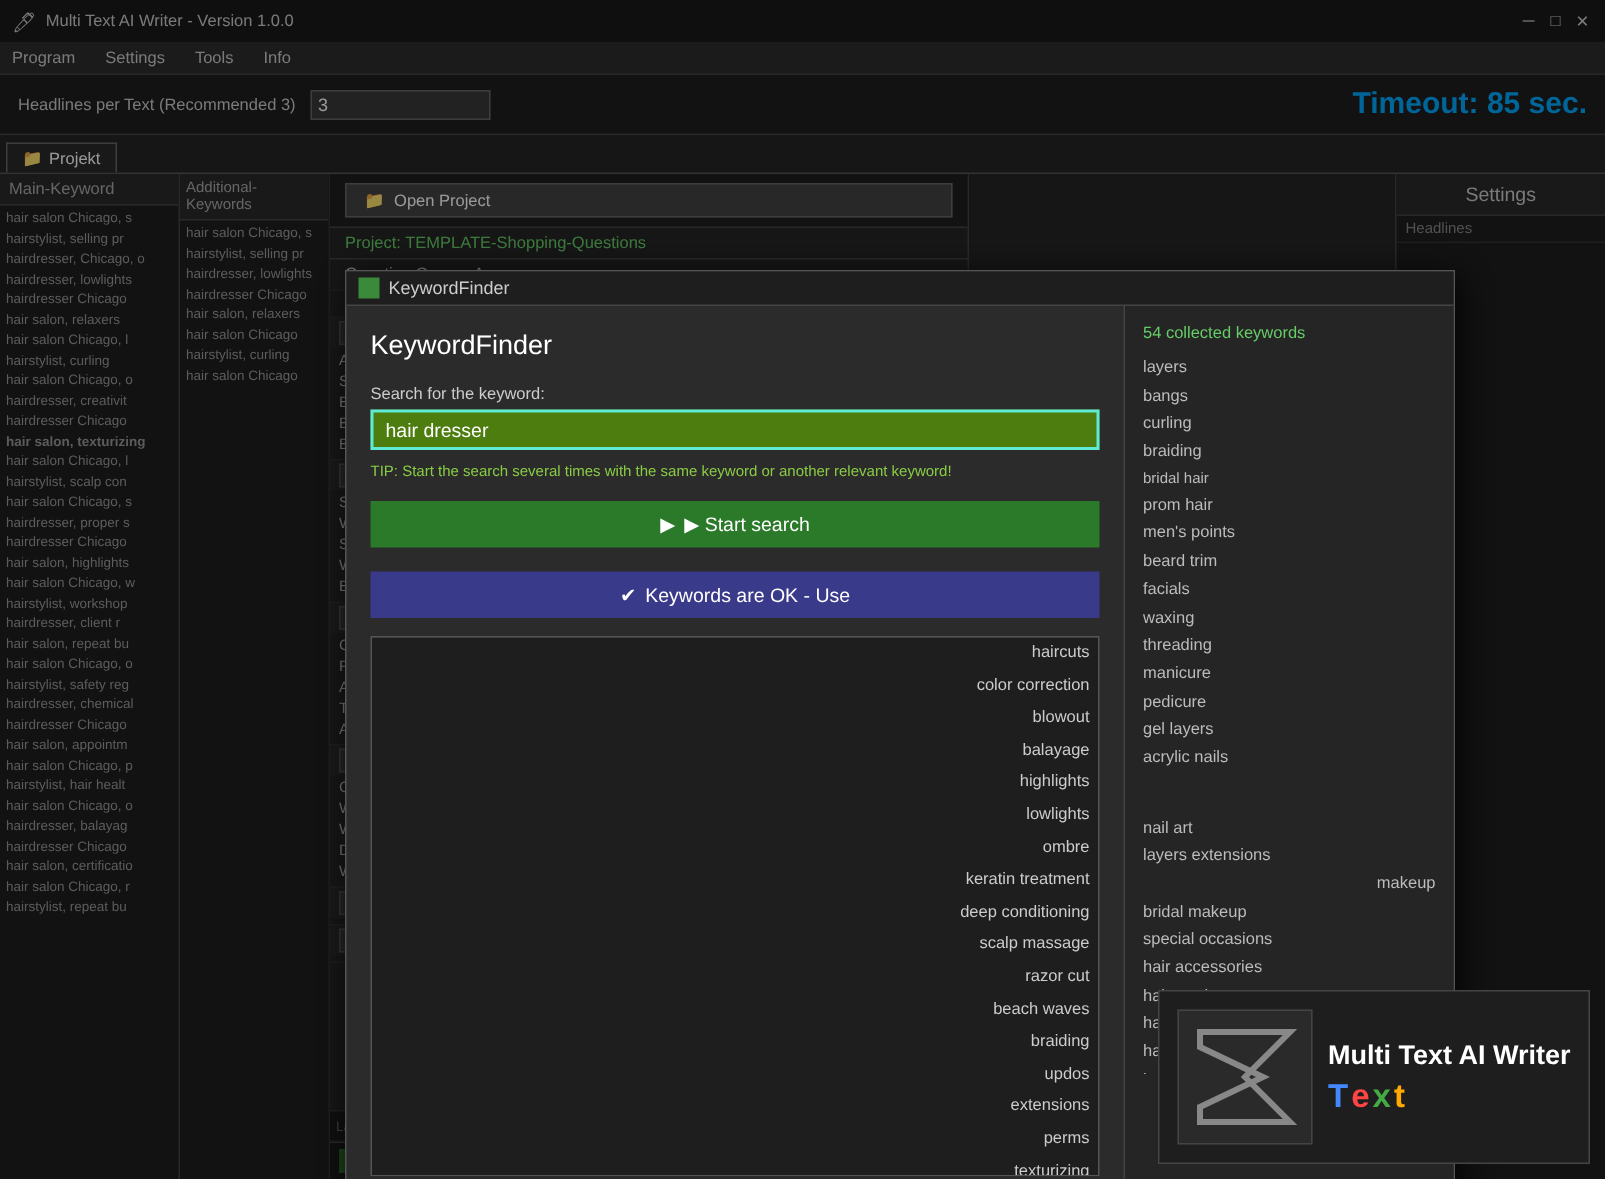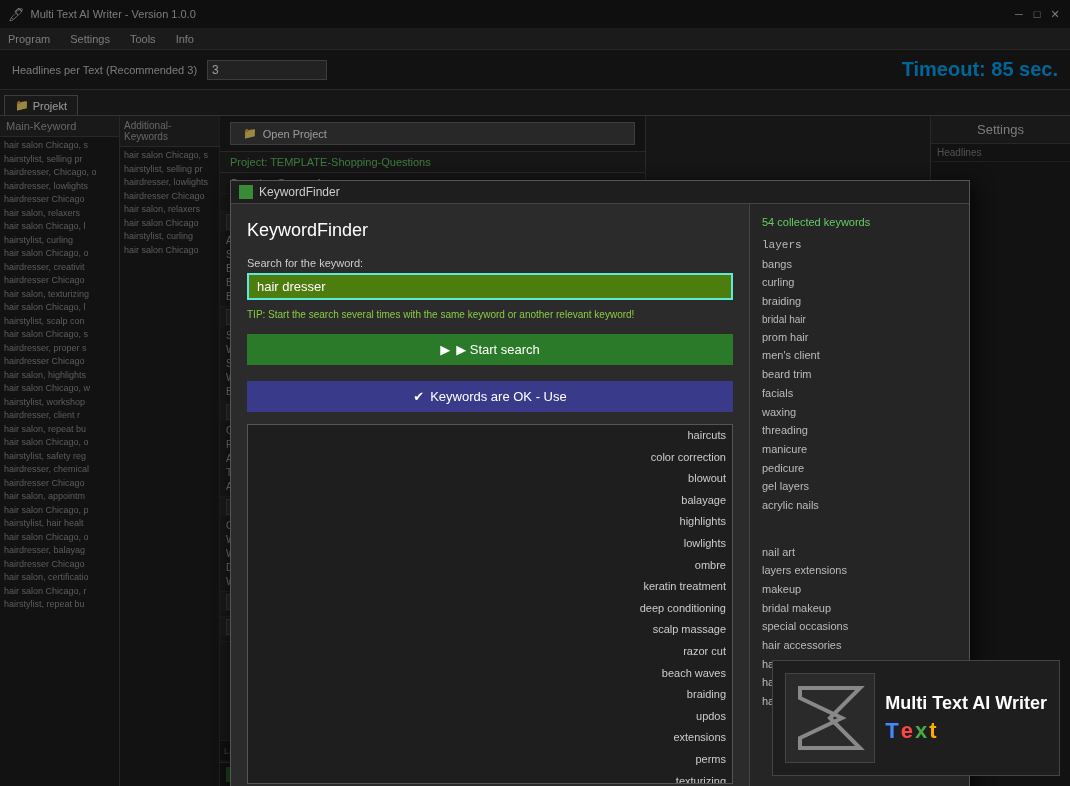--- a/index.html
+++ b/index.html
@@ -430,21 +430,21 @@
         <div style="font-size: 9px; color: rgb(153, 153, 153); line-height: 1.5; white-space: nowrap; overflow: hidden; text-overflow: ellipsis;">hairstylist, selling pr</div>
         <div style="font-size: 9px; color: rgb(153, 153, 153); line-height: 1.5; white-space: nowrap; overflow: hidden; text-overflow: ellipsis;">hairdresser, Chicago, o</div>
         <div style="font-size: 9px; color: rgb(153, 153, 153); line-height: 1.5; white-space: nowrap; overflow: hidden; text-overflow: ellipsis;">hairdresser, lowlights</div>
         <div style="font-size: 9px; color: rgb(153, 153, 153); line-height: 1.5; white-space: nowrap; overflow: hidden; text-overflow: ellipsis;">hairdresser Chicago</div>
         <div style="font-size: 9px; color: rgb(153, 153, 153); line-height: 1.5; white-space: nowrap; overflow: hidden; text-overflow: ellipsis;">hair salon, relaxers</div>
         <div style="font-size: 9px; color: rgb(153, 153, 153); line-height: 1.5; white-space: nowrap; overflow: hidden; text-overflow: ellipsis;">hair salon Chicago, l</div>
         <div style="font-size: 9px; color: rgb(153, 153, 153); line-height: 1.5; white-space: nowrap; overflow: hidden; text-overflow: ellipsis;">hairstylist, curling</div>
         <div style="font-size: 9px; color: rgb(153, 153, 153); line-height: 1.5; white-space: nowrap; overflow: hidden; text-overflow: ellipsis;">hair salon Chicago, o</div>
         <div style="font-size: 9px; color: rgb(153, 153, 153); line-height: 1.5; white-space: nowrap; overflow: hidden; text-overflow: ellipsis;">hairdresser, creativit</div>
         <div style="font-size: 9px; color: rgb(153, 153, 153); line-height: 1.5; white-space: nowrap; overflow: hidden; text-overflow: ellipsis;">hairdresser Chicago</div>
-        <div style="font-size: 9px; color: rgb(153, 153, 153); line-height: 1.5; white-space: nowrap; overflow: hidden; text-overflow: ellipsis;">hair salon, texturizing</div>
+        <div style="font-size: 9px; color: rgb(153, 153, 153); line-height: 1.5; white-space: nowrap; overflow: hidden; text-overflow: ellipsis; font-weight: bold;">hair salon, texturizing</div>
         <div style="font-size: 9px; color: rgb(153, 153, 153); line-height: 1.5; white-space: nowrap; overflow: hidden; text-overflow: ellipsis;">hair salon Chicago, l</div>
         <div style="font-size: 9px; color: rgb(153, 153, 153); line-height: 1.5; white-space: nowrap; overflow: hidden; text-overflow: ellipsis;">hairstylist, scalp con</div>
         <div style="font-size: 9px; color: rgb(153, 153, 153); line-height: 1.5; white-space: nowrap; overflow: hidden; text-overflow: ellipsis;">hair salon Chicago, s</div>
         <div style="font-size: 9px; color: rgb(153, 153, 153); line-height: 1.5; white-space: nowrap; overflow: hidden; text-overflow: ellipsis;">hairdresser, proper s</div>
         <div style="font-size: 9px; color: rgb(153, 153, 153); line-height: 1.5; white-space: nowrap; overflow: hidden; text-overflow: ellipsis;">hairdresser Chicago</div>
         <div style="font-size: 9px; color: rgb(153, 153, 153); line-height: 1.5; white-space: nowrap; overflow: hidden; text-overflow: ellipsis;">hair salon, highlights</div>
         <div style="font-size: 9px; color: rgb(153, 153, 153); line-height: 1.5; white-space: nowrap; overflow: hidden; text-overflow: ellipsis;">hair salon Chicago, w</div>
         <div style="font-size: 9px; color: rgb(153, 153, 153); line-height: 1.5; white-space: nowrap; overflow: hidden; text-overflow: ellipsis;">hairstylist, workshop</div>
         <div style="font-size: 9px; color: rgb(153, 153, 153); line-height: 1.5; white-space: nowrap; overflow: hidden; text-overflow: ellipsis;">hairdresser, client r</div>
         <div style="font-size: 9px; color: rgb(153, 153, 153); line-height: 1.5; white-space: nowrap; overflow: hidden; text-overflow: ellipsis;">hair salon, repeat bu</div>
@@ -614,38 +614,38 @@
             <div class="kf-keyword-item">updos</div>
             <div class="kf-keyword-item">extensions</div>
             <div class="kf-keyword-item">perms</div>
             <div class="kf-keyword-item">texturizing</div>
           </div>
       </div>
 
       <div class="kf-right">
         <div class="kf-collected-label">54 collected keywords</div>
         <div class="kf-collected-list" id="kf-collected">
-        <div style="font-size: 11px; color: rgb(187, 187, 187); line-height: 1.7; font-family: Liberation Mono, monospace;">layers</div>
+        <div style="font-size: 11px; color: rgb(187, 187, 187); line-height: 1.7;">layers</div>
             <div style="font-size: 11px; color: rgb(187, 187, 187); line-height: 1.7;">bangs</div>
             <div style="font-size: 11px; color: rgb(187, 187, 187); line-height: 1.7;">curling</div>
             <div style="font-size: 11px; color: rgb(187, 187, 187); line-height: 1.7;">braiding</div>
             <div style="font-size: 10px; color: rgb(187, 187, 187); line-height: 1.7;">bridal hair</div>
             <div style="font-size: 11px; color: rgb(187, 187, 187); line-height: 1.7;">prom hair</div>
-            <div style="font-size: 11px; color: rgb(187, 187, 187); line-height: 1.7;">men's client</div>
+            <div style="font-size: 11px; color: rgb(187, 187, 187); line-height: 1.7;">men's points</div>
             <div style="font-size: 11px; color: rgb(187, 187, 187); line-height: 1.7;">beard trim</div>
             <div style="font-size: 11px; color: rgb(187, 187, 187); line-height: 1.7;">facials</div>
             <div style="font-size: 11px; color: rgb(187, 187, 187); line-height: 1.7;">waxing</div>
             <div style="font-size: 11px; color: rgb(187, 187, 187); line-height: 1.7;">threading</div>
             <div style="font-size: 11px; color: rgb(187, 187, 187); line-height: 1.7;">manicure</div>
             <div style="font-size: 11px; color: rgb(187, 187, 187); line-height: 1.7;">pedicure</div>
             <div style="font-size: 11px; color: rgb(187, 187, 187); line-height: 1.7;">gel layers</div>
             <div style="font-size: 11px; color: rgb(187, 187, 187); line-height: 1.7;">acrylic nails</div>
             <div style="font-size: 11px; color: rgb(187, 187, 187); line-height: 1.7; margin-top: 28px;">nail art</div>
             <div style="font-size: 11px; color: rgb(187, 187, 187); line-height: 1.7;">layers extensions</div>
-            <div style="font-size: 11px; color: rgb(187, 187, 187); line-height: 1.7;">makeup</div>
+            <div style="font-size: 11px; color: rgb(187, 187, 187); line-height: 1.7; text-align: right;">makeup</div>
             <div style="font-size: 11px; color: rgb(187, 187, 187); line-height: 1.7;">bridal makeup</div>
             <div style="font-size: 11px; color: rgb(187, 187, 187); line-height: 1.7;">special occasions</div>
             <div style="font-size: 11px; color: rgb(187, 187, 187); line-height: 1.7;">hair accessories</div>
             <div style="font-size: 11px; color: rgb(187, 187, 187); line-height: 1.7;">hair products</div>
             <div style="font-size: 11px; color: rgb(187, 187, 187); line-height: 1.7;">hair removal</div>
             <div style="font-size: 11px; color: rgb(187, 187, 187); line-height: 1.7;">hair care</div>
             <div style="font-size: 11px; color: rgb(187, 187, 187); line-height: 1.7;">hair health</div>
           </div>
       </div>
     </div>

